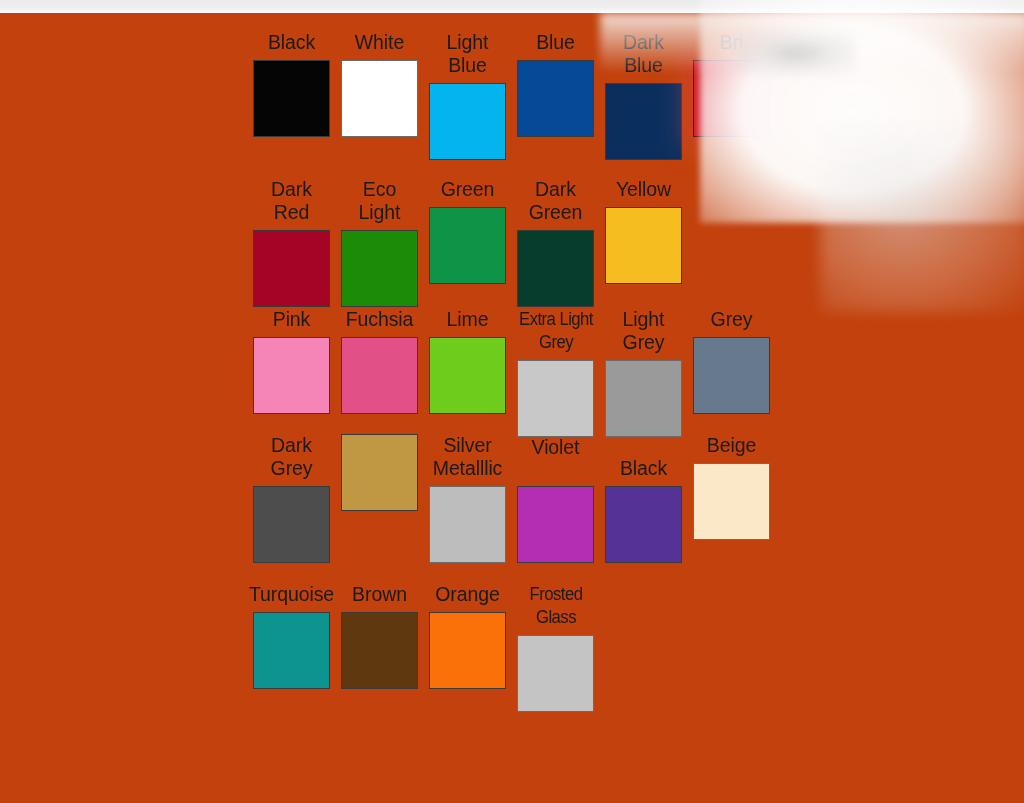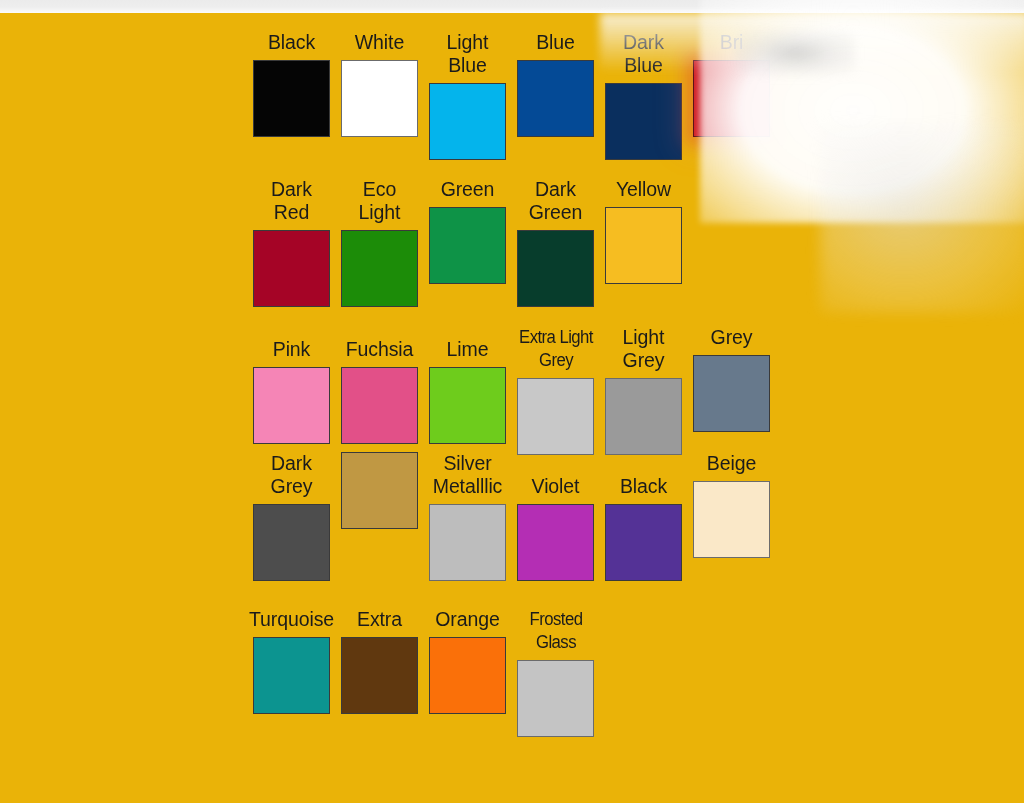--- a/index.html
+++ b/index.html
@@ -27,21 +27,21 @@
     background: linear-gradient(to bottom, #ebebeb 0%, #eeeeee 55%, #fbfbfb 100%);
   }
 
   
   .sheet {
     position: absolute;
     left: 0;
     top: 13px;
     width: 1024px;
     height: 790px;
-    background: #eab308;
+    background: #c2410c;
   }
 
   .grid {
     position: absolute;
     left: 253px;
     top: 18px;
     width: 560px;
   }
 
   .row {
@@ -201,21 +201,21 @@
         <div class="swatch-label">Dark
 Green</div>
         <div class="swatch" style="background:#073d2c;"></div>
       </div>
       <div class="cell">
         <div class="swatch-label">Yellow</div>
         <div class="swatch" style="background:#f6bd21;"></div>
       </div>
     </div>
 
-    <div class="row" style="margin-top:19px;align-items:center;">
+    <div class="row" style="margin-top:1px;">
       <div class="cell">
         <div class="swatch-label">Pink</div>
         <div class="swatch" style="background:#f585b6;"></div>
       </div>
       <div class="cell">
         <div class="swatch-label">Fuchsia</div>
         <div class="swatch" style="background:#e25088;"></div>
       </div>
       <div class="cell">
         <div class="swatch-label">Lime</div>
@@ -244,41 +244,41 @@
         <div class="swatch" style="background:#4d4d4d;"></div>
       </div>
       <div class="cell">
         <div class="swatch" style="background:#c09843;"></div>
       </div>
       <div class="cell">
         <div class="swatch-label">Silver
 Metalllic</div>
         <div class="swatch pale-border" style="background:#bdbdbd;"></div>
       </div>
-      <div class="cell" style="align-self:flex-end;">
+      <div class="cell" style="align-self:flex-end;gap:21px;">
         <div class="swatch-label">Violet</div>
         <div class="swatch" style="background:#b42eb4;"></div>
       </div>
       <div class="cell" style="align-self:flex-end;">
         <div class="swatch-label">Black</div>
         <div class="swatch" style="background:#543296;"></div>
       </div>
       <div class="cell" style="align-self:flex-start;">
         <div class="swatch-label">Beige</div>
         <div class="swatch pale-border" style="background:#fae8c8;"></div>
       </div>
     </div>
 
-    <div class="row" style="margin-top:27px;">
+    <div class="row" style="margin-top:20px;">
       <div class="cell">
         <div class="swatch-label" style="width:124px;margin-left:-23.5px;margin-right:-23.5px;">Turquoise</div>
         <div class="swatch" style="background:#0c9490;"></div>
       </div>
       <div class="cell">
-        <div class="swatch-label">Extra</div>
+        <div class="swatch-label">Brown</div>
         <div class="swatch" style="background:#60380f;"></div>
       </div>
       <div class="cell">
         <div class="swatch-label">Orange</div>
         <div class="swatch" style="background:#fa7009;"></div>
       </div>
       <div class="cell">
         <div class="swatch-label condensed">Frosted
 Glass</div>
         <div class="swatch pale-border" style="background:#c4c4c4;"></div>

